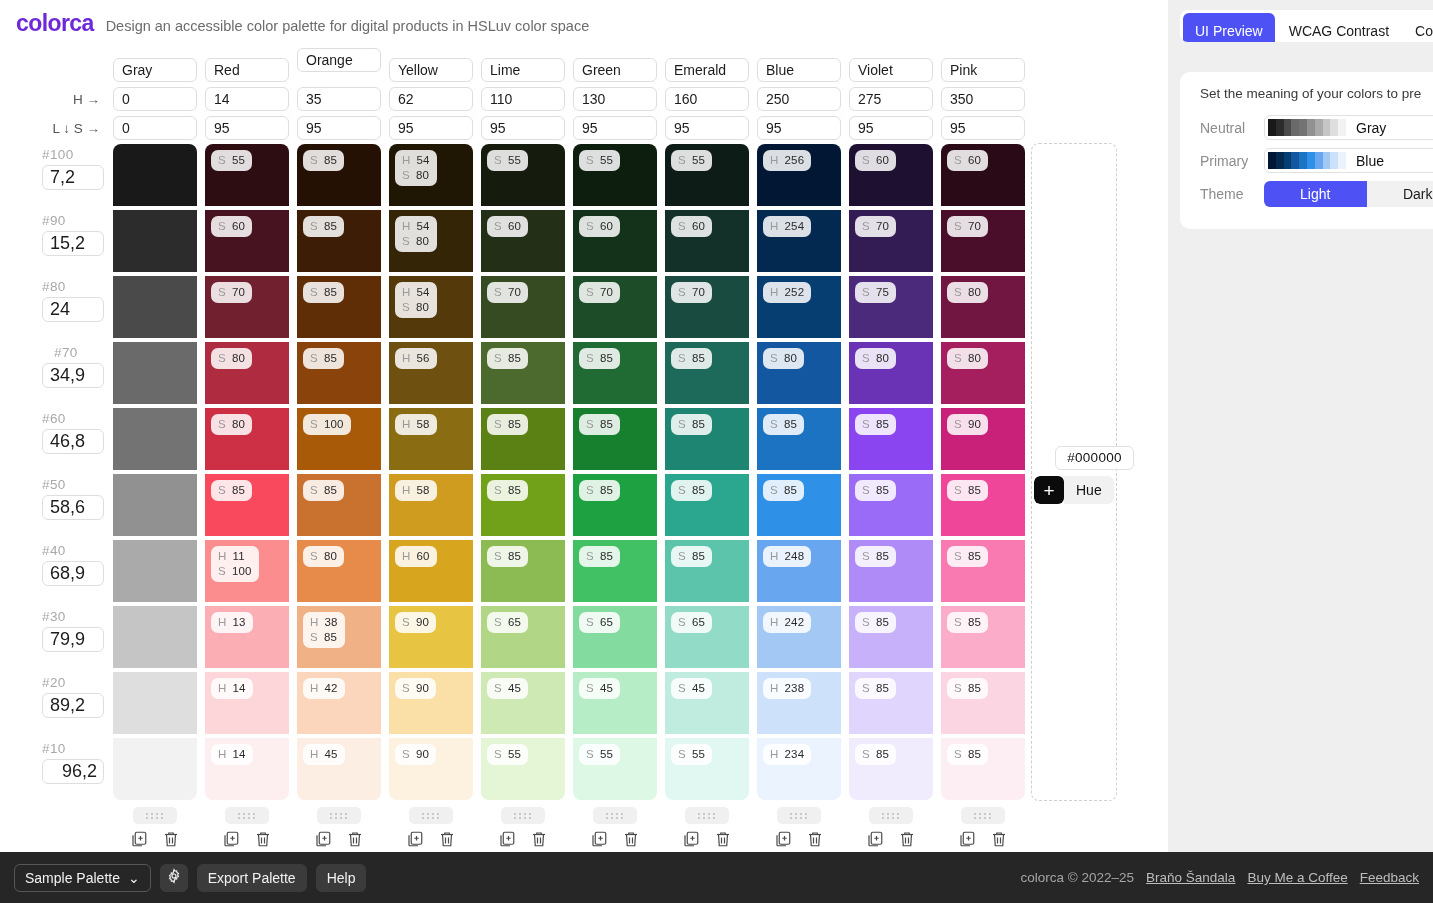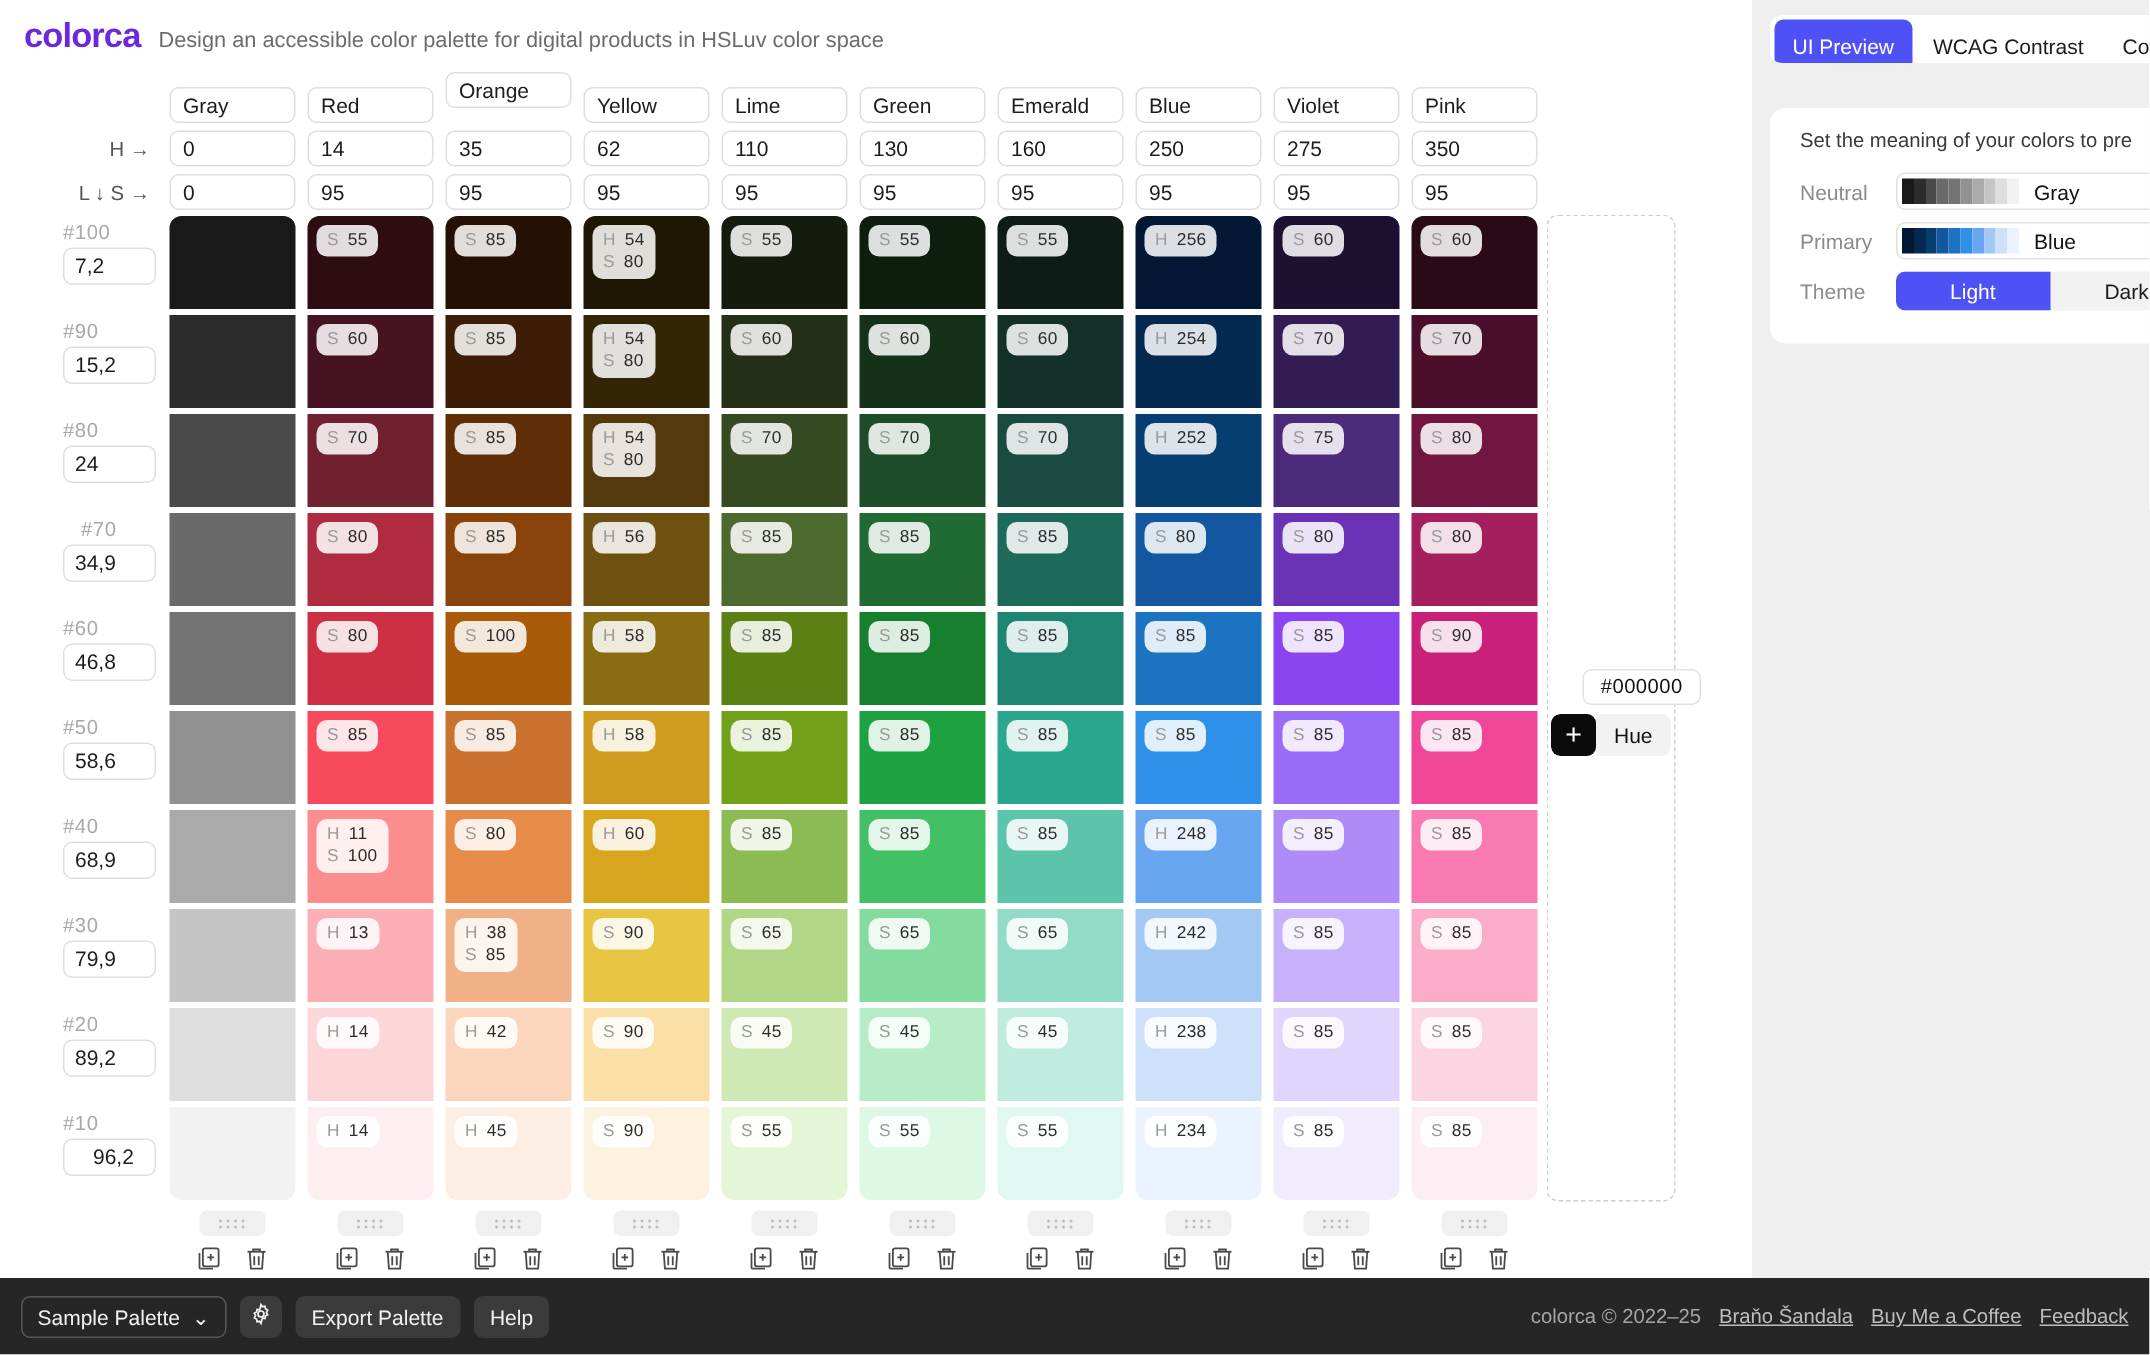--- a/index.html
+++ b/index.html
@@ -31,21 +31,21 @@
     font-family:"Liberation Sans", sans-serif; outline:none;
   }
   .namebox { width:84px; }
   .valbox  { width:84px; }
 
   .rowlabel { position:absolute; right:0; font-size:13.5px; color:#555; white-space:nowrap; }
 
   .lstep-name { position:absolute; font-size:13.5px; color:#a8a8a8; letter-spacing:0.4px; }
   .lstep-input {
     position:absolute; width:62px; height:25px; border:1px solid #dedede; border-radius:6px;
-    background:#fff; font-size:14px; padding:0 7px; line-height:23px; color:#1c1c1c;
+    background:#fff; font-size:18px; padding:0 7px; line-height:23px; color:#1c1c1c;
   }
 
   .swatch { position:absolute; width:84px; }
   .badge {
     position:absolute; left:6px; top:6px;
     border-radius:7px; padding:3px 7px 4px 7px;
     font-size:11.5px; line-height:14px; letter-spacing:0.2px;
     display:flex; flex-direction:column; gap:1px;
     background:rgba(255,255,255,0.86);
   }

